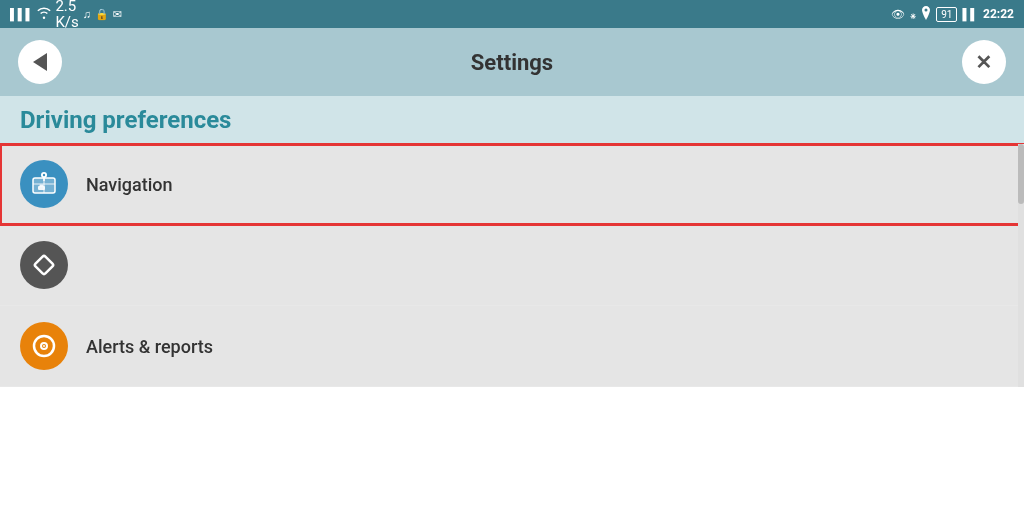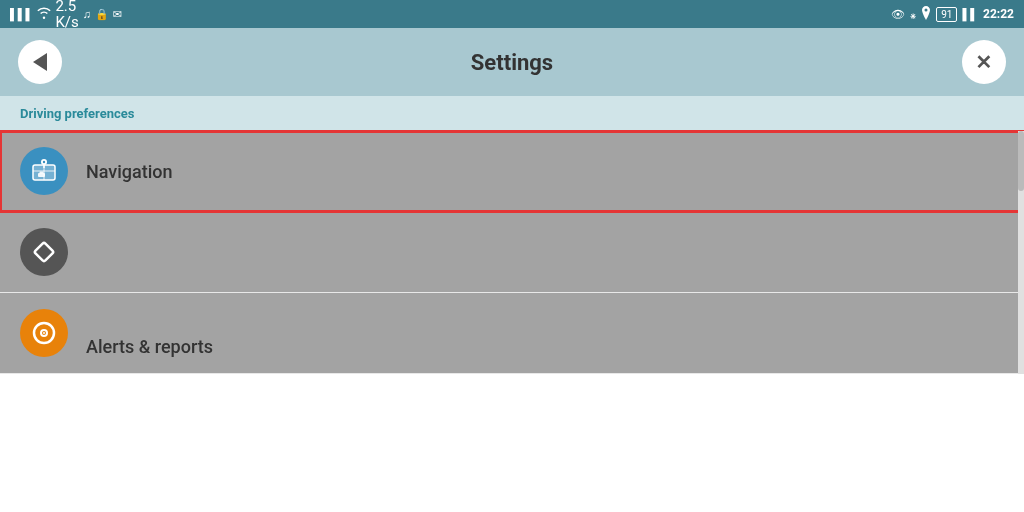--- a/index.html
+++ b/index.html
@@ -88,44 +88,43 @@
       font-size: 20px;
       color: #555;
       font-weight: 700;
       flex-shrink: 0;
     }
 
     
     .section-header {
       background: #d0e4e8;
       padding: 10px 20px;
-      font-size: 13px;
+      font-size: 24px;
       font-weight: 700;
       color: #2a8a9a;
     }
 
     
     .list {
-      background: #a3a3a3;
+      background: #e5e5e5;
     }
 
     
     .list-item {
       display: flex;
       align-items: center;
       padding: 16px 20px;
       border-bottom: 1px solid #e8e8e8;
       cursor: pointer;
       position: relative;
       min-height: 74px;
     }
 
     .list-item:last-child {
       border-bottom: 1px solid #e8e8e8;
-      align-items: flex-end;
     }
 
     
     .list-item.highlighted {
       outline: 3px solid #e53535;
       outline-offset: -2px;
     }
 
     
     .icon-circle {

